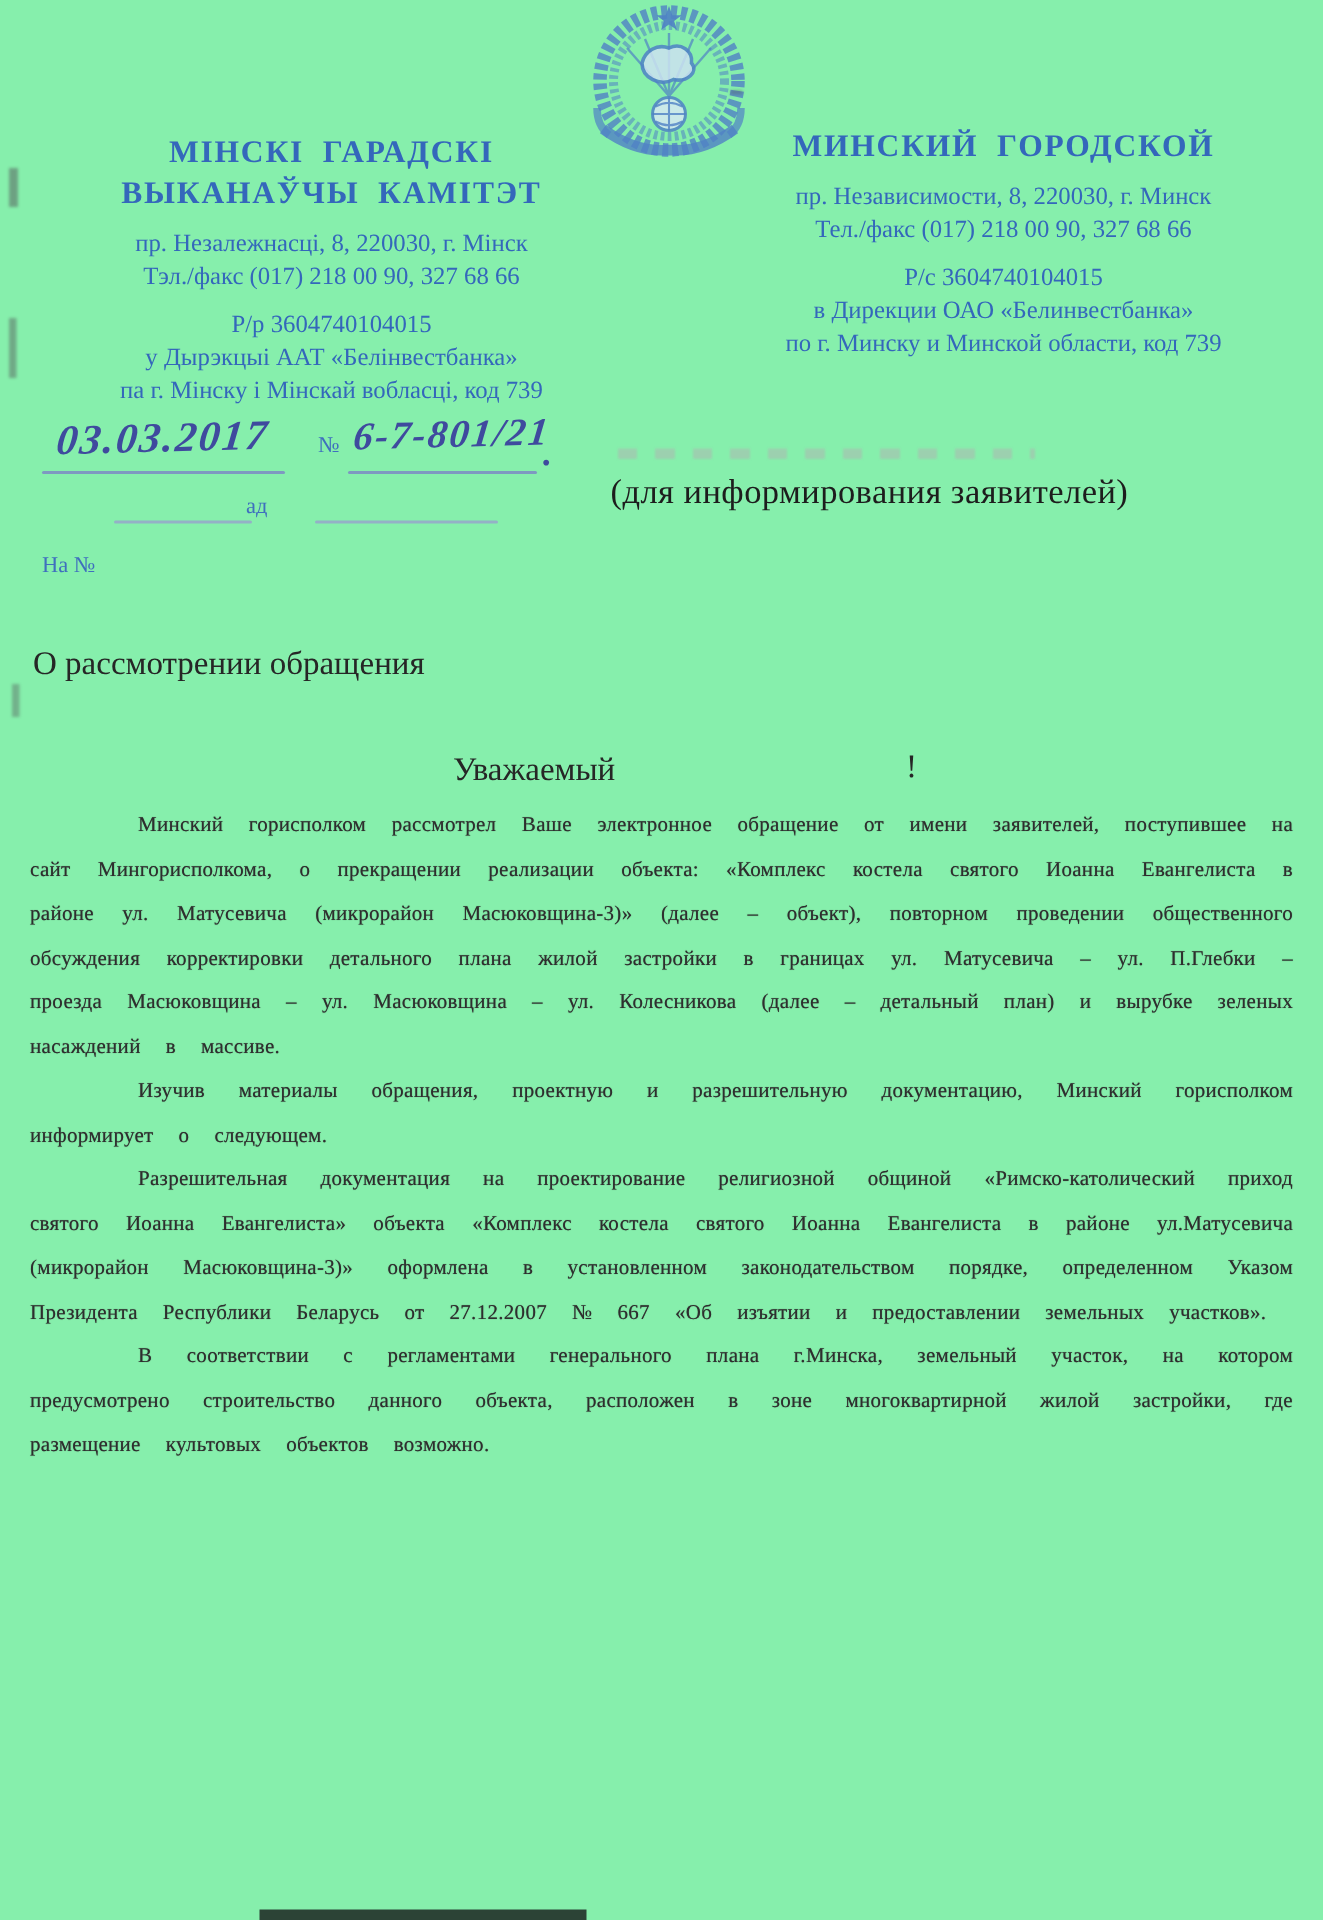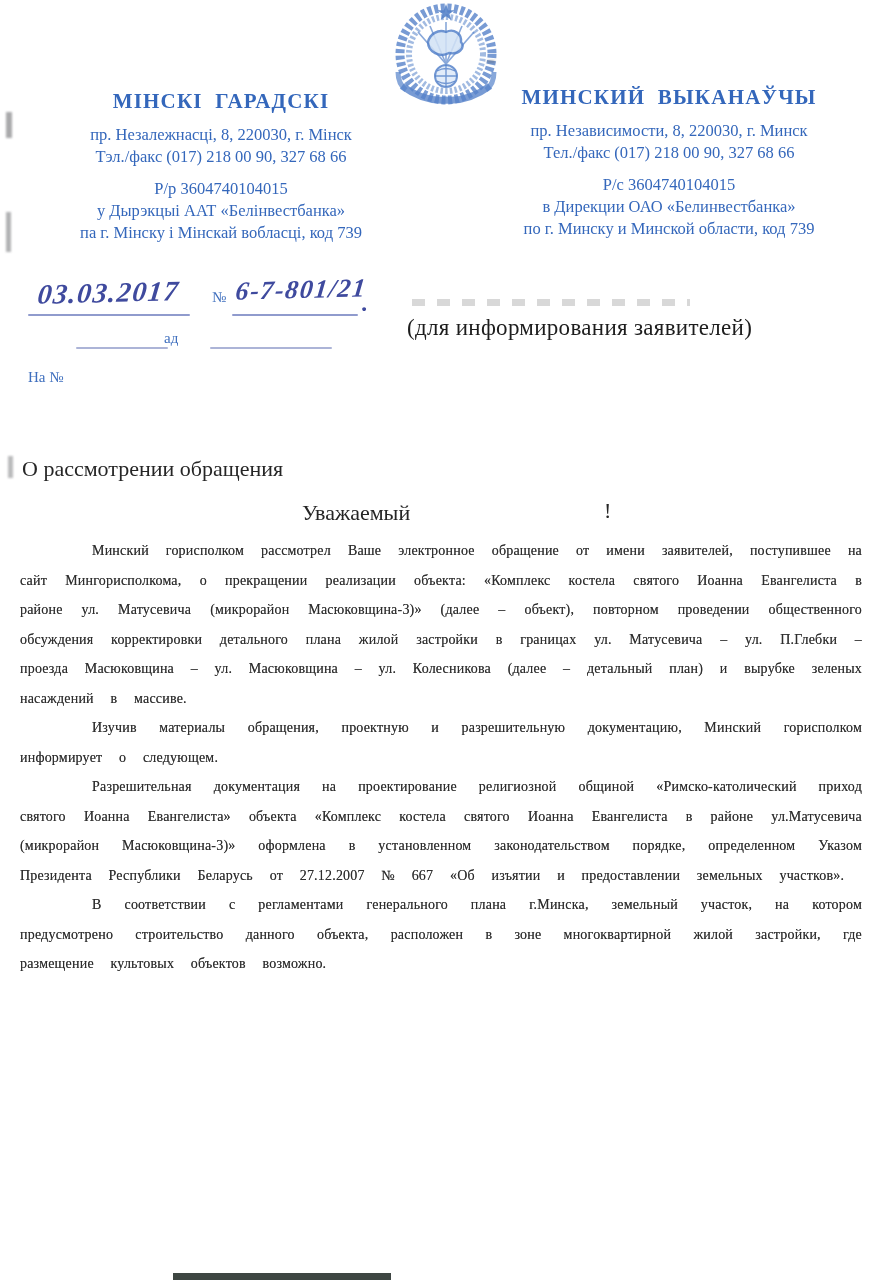--- a/index.html
+++ b/index.html
@@ -1,19 +1,19 @@
 <!DOCTYPE html>
 <html><head>
 <meta charset="utf-8">
 <style>
   html,body{margin:0;padding:0;}
   body{background:#e8e8e6;font-family:"Liberation Serif",serif;}
   .page{
     position:relative;width:882px;height:1280px;margin:0 auto;
-    background:#ffffff;overflow:hidden;
+    background:#86efac;overflow:hidden;
   }
   
   .emblem{position:absolute;left:384px;top:2px;width:124px;height:104px;filter:blur(.5px);opacity:.95;}
   .col{position:absolute;text-align:center;color:#3467bb;}
   .col-left{left:22px;top:88px;width:398px;}
   .col-right{left:460px;top:84px;width:418px;}
   .org-title{font-weight:bold;font-size:21px;line-height:27px;letter-spacing:1.2px;word-spacing:6px;}
   .addr{margin-top:9px;font-size:16.5px;line-height:22px;}
   .acct{margin-top:10px;font-size:16.5px;line-height:22px;}
   
@@ -23,21 +23,21 @@
   .hw-num{left:236px;top:275px;font-size:26px;}
   .hw-dot{left:362px;top:290px;font-size:24px;transform:none;}
   .blue-label{position:absolute;color:#3f6fbe;font-size:15px;}
   .rule{position:absolute;background:#7c89c4;height:2px;border-radius:1px;opacity:.85;}
   .rule-thin{position:absolute;background:#97a1cd;height:1.5px;border-radius:1px;opacity:.8;}
   
   .remnant{position:absolute;left:412px;top:299px;width:278px;height:7px;opacity:.5;filter:blur(.6px);
     background:repeating-linear-gradient(90deg,#b2b2b2 0 13px,transparent 13px 25px);}
   .note{position:absolute;left:407px;top:315px;font-size:23px;color:#1d1d1d;letter-spacing:.3px;}
   
-  .subject{position:absolute;left:22px;top:456px;font-size:22px;color:#262626;}
+  .subject{position:absolute;left:22px;top:429px;font-size:22px;color:#262626;}
   .salutation{position:absolute;left:262px;top:500px;font-size:22px;color:#262626;margin-left:40px;}
   .salut-excl{position:absolute;left:604px;top:498px;font-size:22px;color:#262626;}
   .body-text{
     position:absolute;left:20px;top:536px;width:842px;
     font-size:14px;line-height:29.5px;color:#2e2e2e;
     text-align:justify;word-spacing:13px;letter-spacing:.2px;
     text-shadow:0 0 .6px rgba(40,40,40,.65);
   }
   .body-text p{margin:0;text-indent:72px;}
   
@@ -72,35 +72,36 @@
         <path d="M18 84 Q40 100 62 98 Q84 100 106 84" stroke-width="7" opacity="0.8"></path>
         <path d="M14 70 Q14 82 22 88 M110 70 Q110 82 102 88" stroke-width="5" opacity="0.7"></path>
         <path d="M62 2 L64.2 8.2 L70.5 8.2 L65.4 12 L67.3 18 L62 14.3 L56.7 18 L58.6 12 L53.5 8.2 L59.8 8.2 Z" fill="#4d7cc7" stroke="none" opacity="0.9"></path>
       </g>
     </svg>
   </div>
 
   <div class="col col-left">
     <div class="org-title">
       <div>МІНСКІ  ГАРАДСКІ</div>
+      <div>ВЫКАНАЎЧЫ  КАМІТЭТ</div>
     </div>
     <div class="addr">
       <div>пр. Незалежнасці, 8, 220030, г. Мінск</div>
       <div>Тэл./факс  (017) 218 00 90,   327 68 66</div>
     </div>
     <div class="acct">
       <div>Р/р 3604740104015</div>
       <div>у Дырэкцыі ААТ «Белінвестбанка»</div>
       <div>па г. Мінску і Мінскай вобласці, код 739</div>
     </div>
   </div>
 
   <div class="col col-right">
     <div class="org-title">
-      <div>МИНСКИЙ ВЫКАНАЎЧЫ</div>
+      <div>МИНСКИЙ ГОРОДСКОЙ</div>
     </div>
     <div class="addr">
       <div>пр. Независимости, 8, 220030, г. Минск</div>
       <div>Тел./факс  (017) 218 00 90,   327 68 66</div>
     </div>
     <div class="acct">
       <div>Р/с 3604740104015</div>
       <div>в Дирекции ОАО «Белинвестбанка»</div>
       <div>по г. Минску и Минской области, код 739</div>
     </div>

